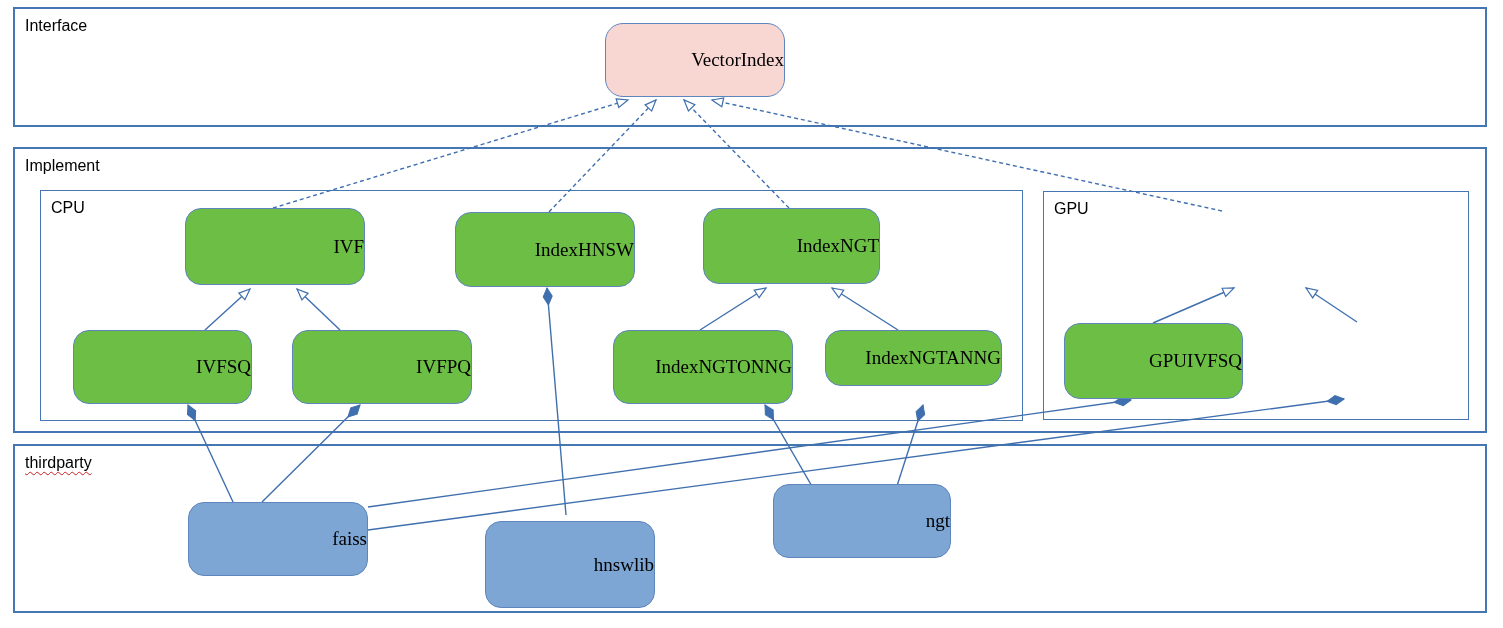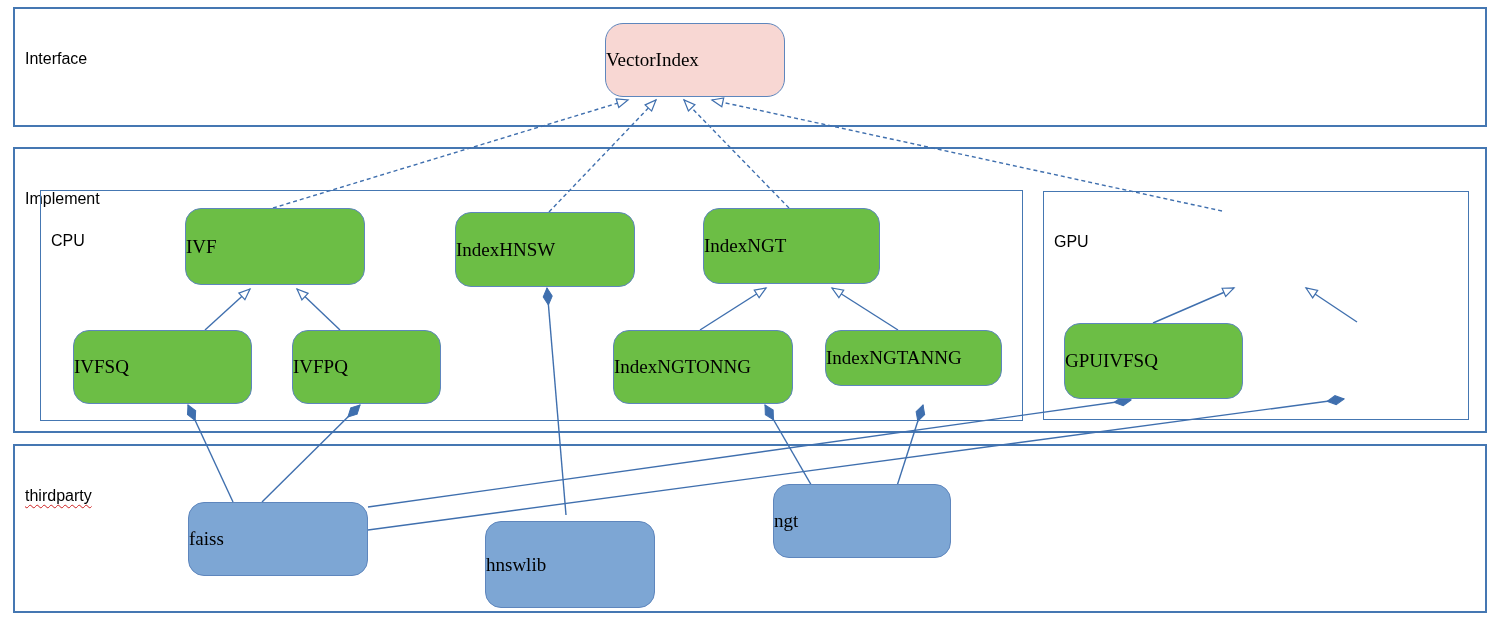--- a/index.html
+++ b/index.html
@@ -27,21 +27,20 @@
     background: transparent;
   }
   .section .sec-label {
     position: absolute;
     top: 8px;
     left: 10px;
     font-size: 16px;
     color: #000;
     font-family: "Liberation Sans", sans-serif;
     white-space: nowrap;
-    margin-top: 33px;
   }
   .sec-label.squiggle {
     text-decoration-line: underline;
     text-decoration-style: wavy;
     text-decoration-color: var(--squiggle, #cc2020);
     text-decoration-thickness: 1px;
     text-underline-offset: 3px;
   }
   #edges-layer {
     position: absolute;
@@ -57,21 +56,21 @@
   .edge.dashed { stroke-dasharray: 4 3; }
   .tri { fill: #ffffff; stroke: var(--line-color, #3f6fae); stroke-width: 1.2; }
   .dia { fill: var(--line-color, #3f6fae); stroke: var(--line-color, #3f6fae); }
   .node {
     position: absolute;
     z-index: 3;
     border: 1.5px solid var(--node-border, #5e86bd);
     border-radius: 16px;
     display: flex;
     align-items: center;
-    justify-content: flex-start;
+    justify-content: flex-end;
     font-family: "Liberation Serif", serif;
     font-size: 19px;
     color: #000;
   }
   .node.green { background: var(--node-green, #6cbe45); }
   .node.blue  { background: var(--node-blue, #7da6d4); }
   .node.pink  { background: var(--node-pink, #f8d7d3); }
 </style>
 </head>
 <body>
@@ -142,21 +141,21 @@
   </div>
 
   <div class="node green" style="left:703px;top:208px;width:177px;height:76px">
     <span>IndexNGT</span>
   </div>
 
   <div class="node green" style="left:73px;top:330px;width:179px;height:74px">
     <span>IVFSQ</span>
   </div>
 
-  <div class="node green" style="left:292px;top:330px;width:149px;height:74px">
+  <div class="node green" style="left:292px;top:330px;width:180px;height:74px">
     <span>IVFPQ</span>
   </div>
 
   <div class="node green" style="left:613px;top:330px;width:180px;height:74px">
     <span>IndexNGTONNG</span>
   </div>
 
   <div class="node green" style="left:825px;top:330px;width:177px;height:56px">
     <span>IndexNGTANNG</span>
   </div>

